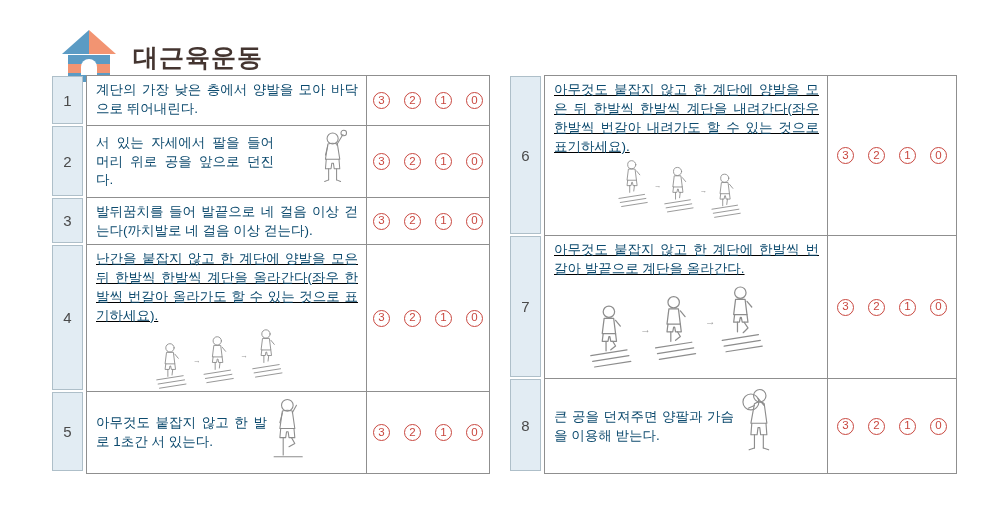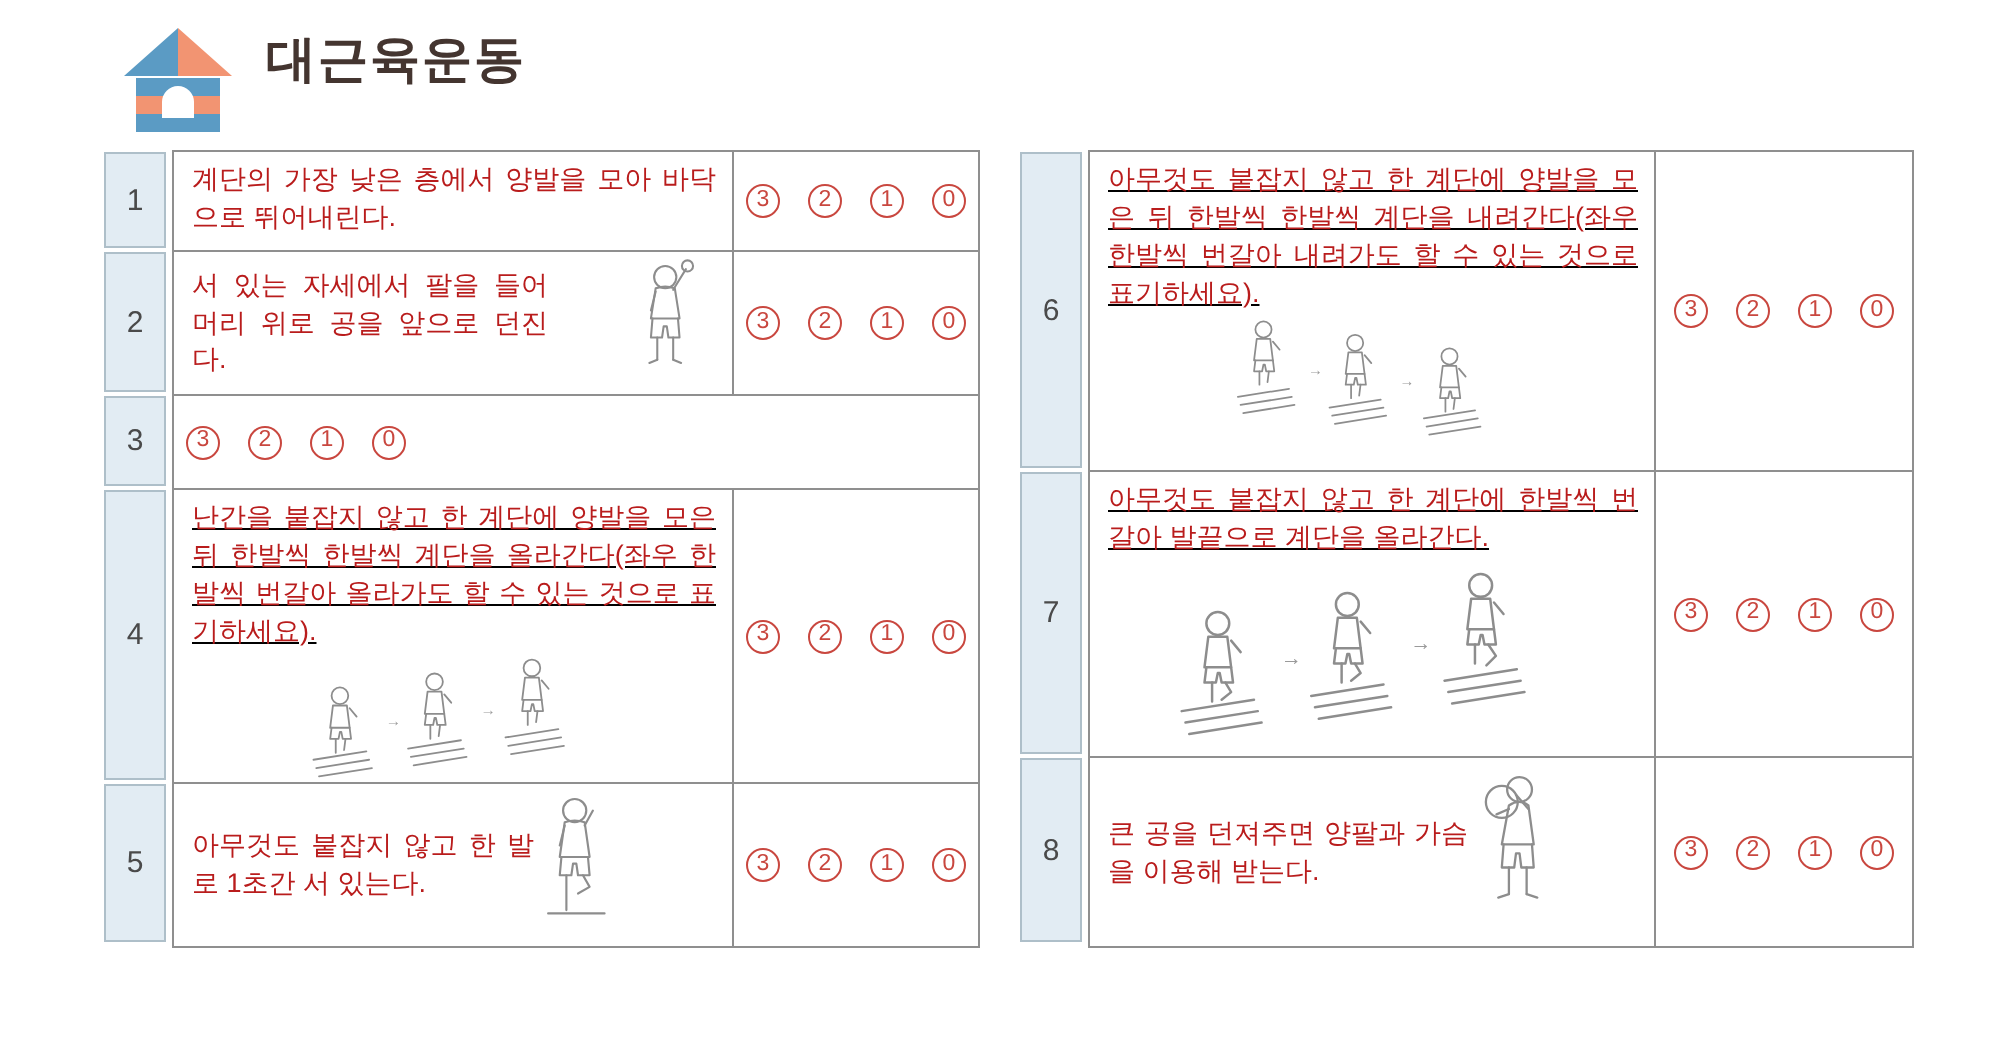--- a/index.html
+++ b/index.html
@@ -1,40 +1,40 @@
 <!DOCTYPE html>
 <html><head>
 <meta charset="utf-8">
 <style>
   * { margin:0; padding:0; box-sizing:border-box; }
   html,body { width:1000px; height:524px; background:#ffffff;
     font-family:"Liberation Sans","DejaVu Sans",sans-serif; }
   #page { position:relative; width:1000px; height:524px; background:#fff; overflow:hidden; }
 
   
-  #header { position:absolute; left:60px; top:13px; display:flex; align-items:flex-start; gap:15px; }
+  #header { position:absolute; left:60px; top:29px; display:flex; align-items:center; gap:15px; }
   #header h1 { font-size:25px; font-weight:bold; color:#443530; letter-spacing:1px; }
 
   
   .tbl { position:absolute; top:75px; display:flex; }
   #tbl-left  { left:52px;  width:438px; }
   #tbl-right { left:510px; width:447px; }
   .numstack { width:31px; margin-right:3px; display:flex; flex-direction:column; }
   .numbox { border:1px solid #aebfc9; background:#e2ecf3; margin:1px 0; flex:none;
     display:flex; align-items:center; justify-content:center;
     font-size:15px; color:#4a4a4a; }
   .grid { flex:1; border:1px solid #8f8f8f; display:flex; flex-direction:column; background:#fff; }
   .grow { display:flex; border-bottom:1px solid #8f8f8f; flex:none; }
   .grow:last-child { border-bottom:none; }
   .textcell { flex:1; border-right:1px solid #8f8f8f; padding:5px 8px 4px 9px; overflow:hidden; }
   .ratecell { flex:none; display:flex; align-items:center; justify-content:center; gap:14px; }
   #tbl-left  .ratecell { width:122px; }
   #tbl-right .ratecell { width:128px; }
 
-  .itemtext { font-size:13.5px; line-height:1.4; color:#b91c1c;
+  .itemtext { font-size:13.5px; line-height:1.4; color:#0c4a6e;
     text-align:justify; word-break:break-all; }
   .narrow2 { max-width:178px; }
   .narrow5 { max-width:198px; }
   .narrow8 { max-width:188px; }
   .sidewrap { display:flex; align-items:center; justify-content:space-between; }
   .belowwrap { display:flex; flex-direction:column;text-decoration:underline; }
   .illu-center { align-self:center; margin-top:1px; }
 
   
   .circ { width:17px; height:17px; border:1.4px solid #c9473f; border-radius:50%;
@@ -104,20 +104,23 @@
         </div>
         <div class="ratecell">
           <span class="circ">3</span>
           <span class="circ">2</span>
           <span class="circ">1</span>
           <span class="circ">0</span>
         </div>
       </div>
 
       <div class="grow" style="height:47px">
+        <div class="textcell">
+          <div class="itemtext">발뒤꿈치를 들어 발끝으로 네 걸음 이상 걷는다(까치발로 네 걸음 이상 걷는다).</div>
+        </div>
         <div class="ratecell">
           <span class="circ">3</span>
           <span class="circ">2</span>
           <span class="circ">1</span>
           <span class="circ">0</span>
         </div>
       </div>
 
       <div class="grow" style="height:147px">
         <div class="textcell belowwrap">

